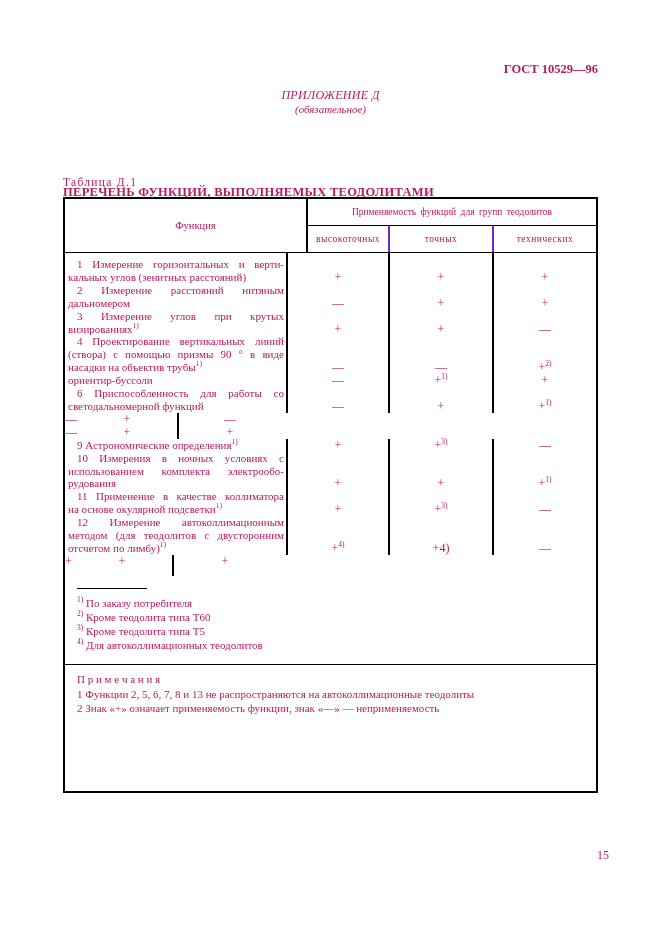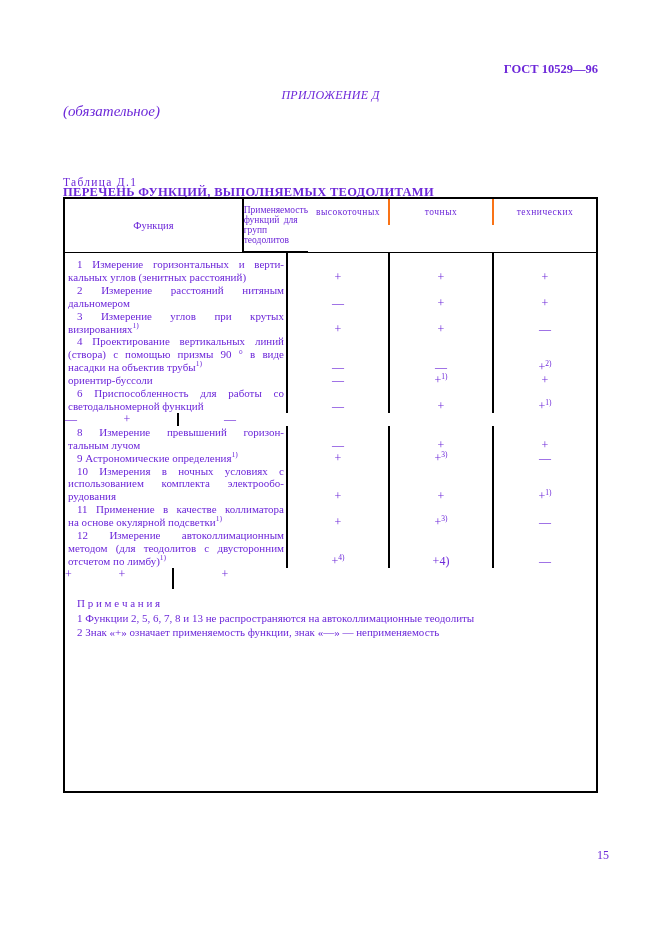--- a/index.html
+++ b/index.html
@@ -1,67 +1,68 @@
 <!DOCTYPE html>
 <html><head>
 <meta charset="utf-8">
 <style>
   html,body { margin:0; padding:0; background:#e8e8e8; }
   .page {
     position:relative; width:661px; height:936px; margin:0 auto;
-    background:#ffffff; color:#6d28d9;
+    background:#ffffff; color:#be185d;
     font-family:"Liberation Serif","DejaVu Serif",serif;
     overflow:hidden;
   }
   .doc-number {
     position:absolute; top:62px; left:63px; width:535px;
     text-align:right; font-weight:bold; font-size:12.5px;
   }
   .appendix {
     position:absolute; top:88px; left:63px; width:535px;
     text-align:center; font-style:italic; font-size:12px; letter-spacing:0.3px;
   }
   .appendix-note {
     position:absolute; top:103px; left:63px; width:535px;
-    font-style:italic; font-size:15px;
+    text-align:center; font-style:italic; font-size:11px;
   }
   .doc-title {
     position:absolute; top:151px; left:63px; width:535px;
     text-align:left; font-weight:bold; font-size:12.5px; letter-spacing:0.3px;margin-top:34px;
   }
   .table-label {
     position:absolute; top:176px; left:63px;
     font-size:11.5px; letter-spacing:1.3px;
   }
   .gost-table {
     position:absolute; top:197px; left:63px; width:535px; height:596px;
     border:2px solid #000; box-sizing:border-box;
     display:flex; flex-direction:column;
   }
   
   .thead { display:flex; height:53px; flex:none; border-bottom:1px solid #000; }
   .func-hcell {
     width:223px; box-sizing:border-box; border-right:2px solid #000;
     display:flex; align-items:center; justify-content:center;
     font-size:10.5px;
-  }
-  .right-head { flex:1; display:flex; flex-direction:row; }
+    margin-left:20px;
+  }
+  .right-head { flex:1; display:flex; flex-direction:column; }
   .group-hcell {
     flex:1; border-bottom:1px solid #000;
     display:flex; align-items:center; justify-content:center;
     font-size:9.5px; word-spacing:2px;
   }
   .cols-head { display:flex; height:26px; flex:none; }
   .col-hcell {
     box-sizing:border-box; display:flex; align-items:center; justify-content:center;
     font-size:9.5px; letter-spacing:0.5px;
   }
   .col-hcell:nth-child(1) { width:80px; }
   .col-hcell:nth-child(2),
-  .col-hcell:nth-child(3) { width:104px; border-left:2px solid #f97316; }
+  .col-hcell:nth-child(3) { width:104px; border-left:2px solid #6d28d9; }
   
   .tbody { flex:none; }
   .brow { display:flex; align-items:stretch; }
   .bfunc {
     width:223px; box-sizing:border-box; border-right:2px solid #000;
     padding:0 2px 0 3px; font-size:11px; line-height:12.9px;
   }
   .fline { white-space:nowrap; overflow:hidden; }
   .fline.first { text-indent:9px; }
   .fline.jst { text-align:justify; text-align-last:justify; -moz-text-align-last:justify; }
@@ -211,24 +212,20 @@
             <span>—</span>
           </div>
           <div class="bmark">
             <span>+</span>
           </div>
           <div class="bmark">
             <span>—</span>
           </div>
         </div>
         <div class="brow">
-          <div class="bfunc">
-            <div class="fline first jst">8 Измерение превышений горизон-</div>
-            <div class="fline">тальным лучом</div>
-          </div>
           <div class="bmark">
             <span>—</span>
           </div>
           <div class="bmark">
             <span>+</span>
           </div>
           <div class="bmark">
             <span>+</span>
           </div>
         </div>
@@ -299,20 +296,29 @@
           </div>
           <div class="bmark">
             <span>+</span>
           </div>
           <div class="bmark">
             <span>+</span>
           </div>
         </div>
       </div>
 
+    <div class="footnotes">
+      <div class="fn-rule"></div>
+      <div>
+          <div class="fn-line"><sup>1)</sup> По заказу потребителя</div>
+          <div class="fn-line"><sup>2)</sup> Кроме теодолита типа Т60</div>
+          <div class="fn-line"><sup>3)</sup> Кроме теодолита типа Т5</div>
+          <div class="fn-line"><sup>4)</sup> Для автоколлимационных теодолитов</div>
+        </div>
+    </div>
 
     <div class="notes">
       <div class="note-header">П р и м е ч а н и я</div>
       <div>
           <div class="note-line">1 Функции 2, 5, 6, 7, 8 и 13 не распространяются на автоколлимационные теодолиты</div>
           <div class="note-line">2 Знак «+» означает применяемость функции, знак «—» — неприменяемость</div>
         </div>
     </div>
   </div>
 

